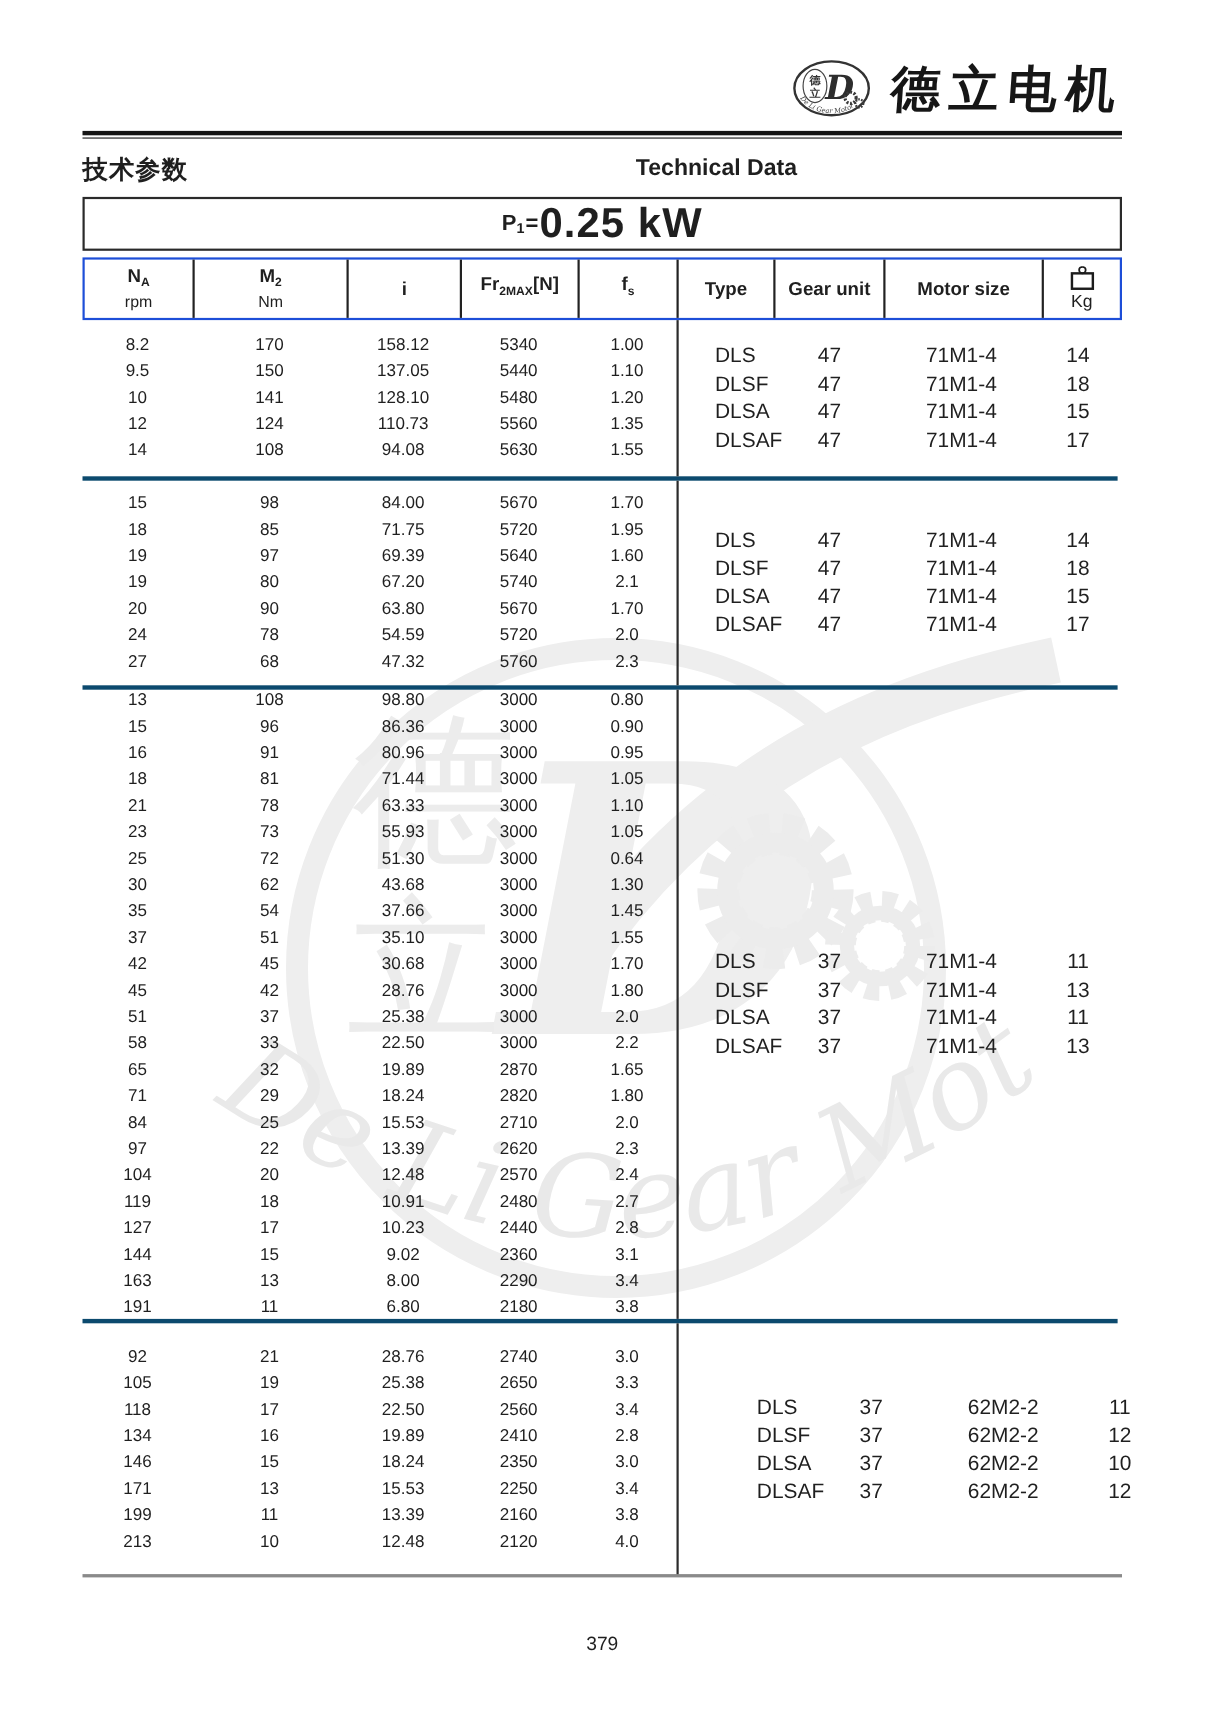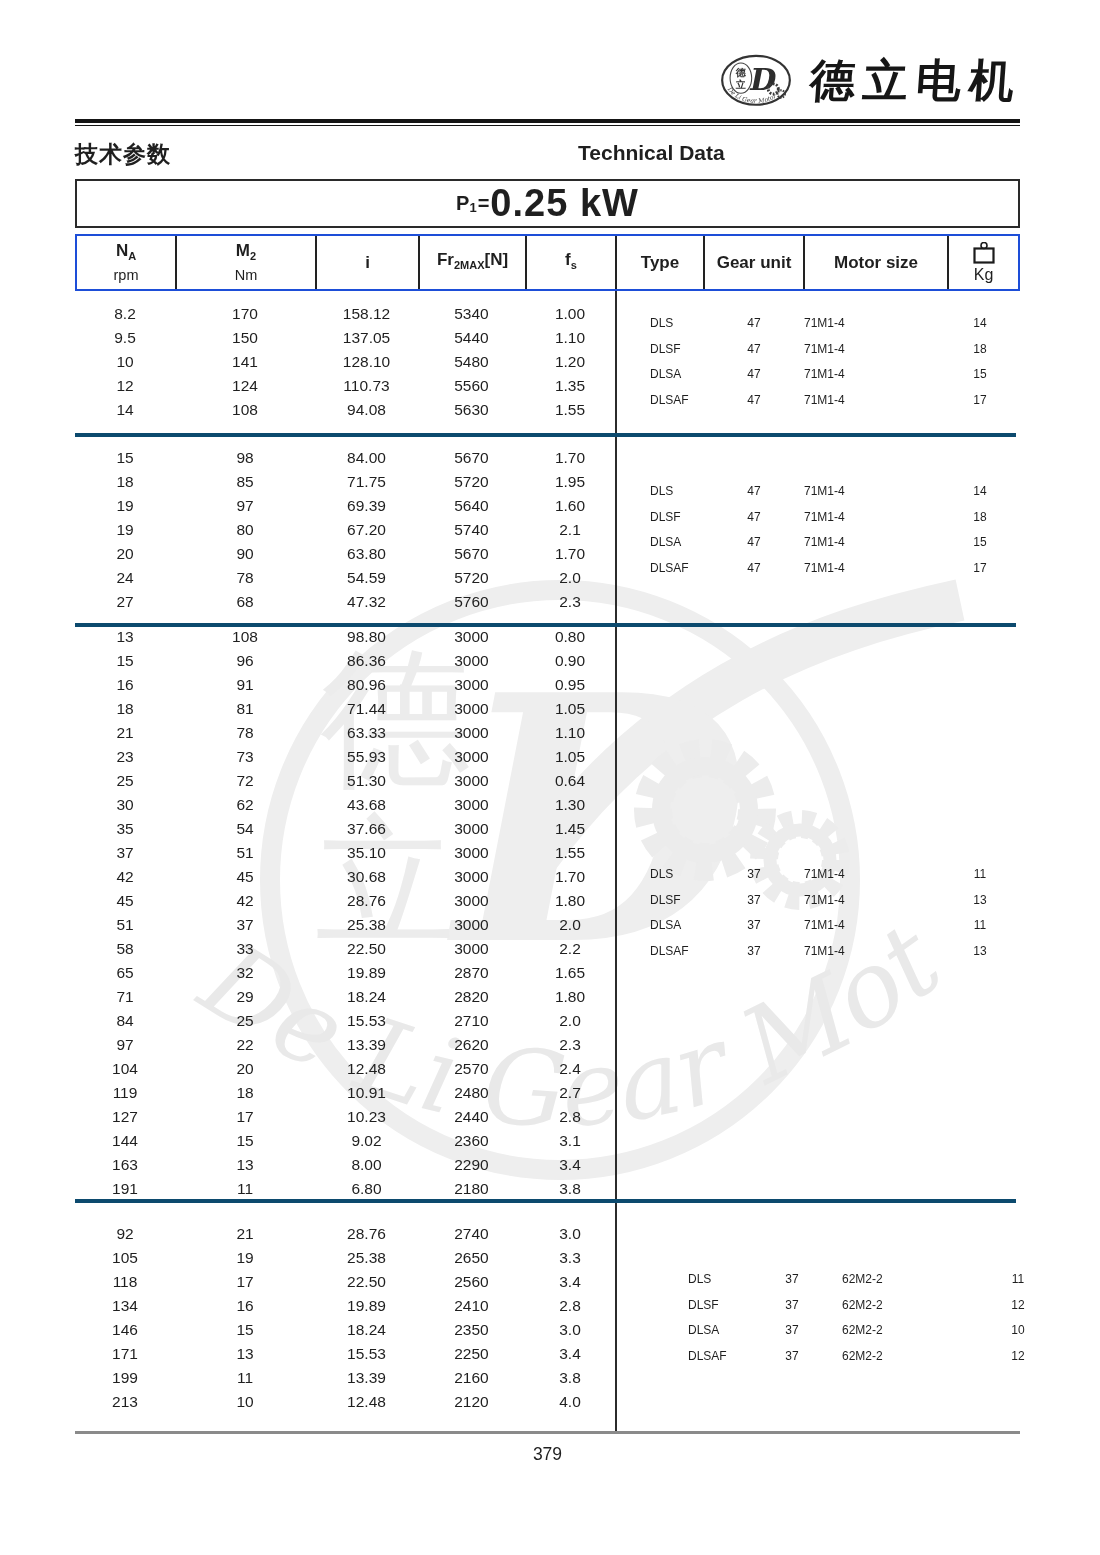--- a/index.html
+++ b/index.html
@@ -48,31 +48,31 @@
   .w5{width:88px}.w6{width:100px}.w7{width:144px}.w8{flex:1}
 
   
   .tbody{top:291px;left:75px;width:941px;}
   .section{display:flex;box-sizing:border-box;border-bottom:4px solid #0c4a6e;}
   .section.last{border-bottom:none;}
   .sec-left{width:540px;border-right:2px solid #2b2b2b;display:flex;
             flex-direction:column;justify-content:center;}
   .sec-right{width:399px;display:flex;flex-direction:column;justify-content:center;}
   .drow{display:flex;line-height:24px;font-size:15.5px;}
-  .trow{display:flex;line-height:25.5px;font-size:12px;}
+  .trow{display:flex;line-height:25.5px;font-size:19px;}
   .cell{text-align:center;}
   .c0{width:100px}.c1{width:140px}.c2{width:103px}.c3{width:107px}.c4{width:90px}
   .t0{width:87px;text-align:left;padding-left:33px;box-sizing:border-box;}
   .t1{width:100px;text-align:center;}
-  .t2{width:140px;}
+  .t2{width:140px;text-align:center;}
   .t3{width:72px;text-align:center;}
 
   
   .footer-rule{top:1431px;left:75px;width:945px;height:3px;background:#8a8a8a;}
-  .page-num{top:1444px;left:75px;width:945px;text-align:center;font-size:17.5px;}
+  .page-num{top:1484px;left:75px;width:945px;text-align:center;font-size:17.5px;}
 </style>
 </head>
 <body>
 
 <svg class="wm" width="1100" height="1555" viewBox="0 0 1100 1555">
   <circle cx="560" cy="880" r="290" fill="none" stroke="#eeeeee" stroke-width="20"></circle>
   <path d="M 960 600 C 820 630 640 690 510 900" fill="none" stroke="#eeeeee" stroke-width="42"></path>
   <text x="455" y="940" font-size="340" font-style="italic" font-weight="bold" font-family="DejaVu Serif, serif" fill="#eeeeee" id="wm-letter">D</text>
   <text x="320" y="770" font-size="150" font-family="DejaVu Sans, sans-serif" fill="#ececec" id="wm-char-top">德</text>
   <text x="315" y="930" font-size="140" font-family="DejaVu Sans, sans-serif" fill="#ececec" id="wm-char-bottom">立</text>

